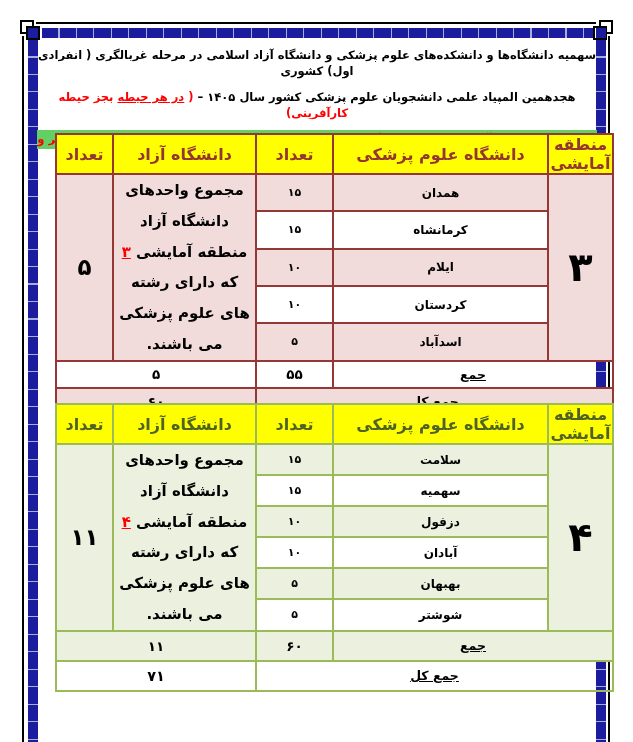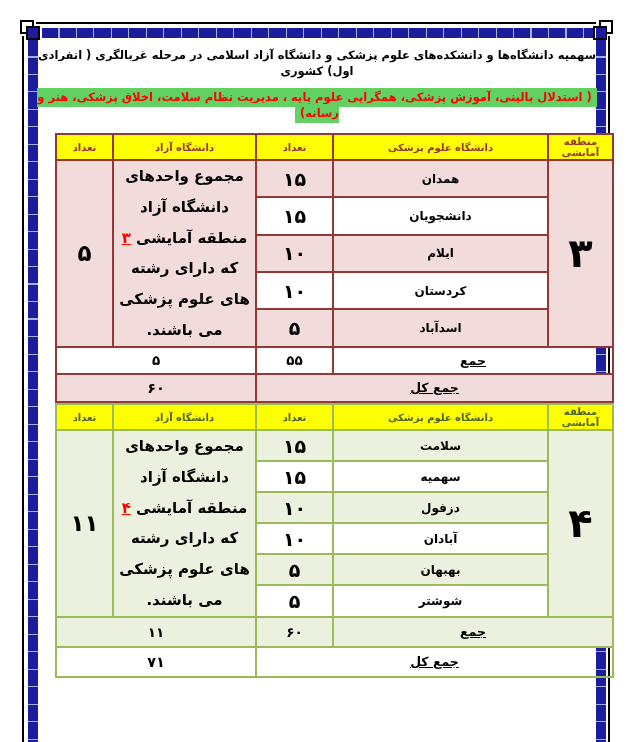--- a/index.html
+++ b/index.html
@@ -22,32 +22,32 @@
   .u{text-decoration:underline;}
   .hl{background:var(--highlight_green,#63d063);padding:2px 5px 3px;}
   
   .qtable{border-collapse:collapse;table-layout:fixed;position:absolute;left:55px;width:557px;direction:rtl;}
   .qtable th,.qtable td{border:2px solid;padding:0;text-align:center;vertical-align:middle;
                         font-weight:bold;color:#000;overflow:hidden;}
   .t1{top:133px;}
   .t2{top:403px;}
   .t1 th,.t1 td{border-color:var(--t1_border,#953735);}
   .t2 th,.t2 td{border-color:var(--t2_border,#9bbb59);}
-  .qtable th{background:var(--header_yellow,#ffff00);font-size:10px;height:24px;}
+  .qtable th{background:var(--header_yellow,#ffff00);font-size:16px;height:24px;}
   .t1 th{color:var(--t1_header_text,#943634);}
   .t2 th{color:var(--t2_header_text,#4f6228);}
   .t1 tr.dr{height:25px;}  .t2 tr.dr{height:28px;}
   .t1 tr.sum{height:27px;} .t2 tr.sum{height:30px;}
   .t1 tr.grand{height:28px;} .t2 tr.grand{height:30px;}
   .t1 tr.alt > td{background:var(--t1_fill,#f2dcdb);}
   .t2 tr.alt > td{background:var(--t2_fill,#ebf1de);}
   .t1 tr.grand > td{background:var(--t1_fill,#f2dcdb);}
   .t2 tr.sum > td{background:var(--t2_fill,#ebf1de);}
   .city{text-align:right;padding-right:68px;font-size:12px;}
-  .cnt{font-size:19px;}
+  .cnt{font-size:11px;}
   .region-cell{font-size:40px;}
   .azad-desc{font-size:15px;line-height:2.05;padding:0 12px;font-weight:bold;}
   .azad-cnt{font-size:23px;color:var(--count_blue,#0070c0);}
   .sumlbl{font-size:12.5px;text-decoration:underline;}
   .sumnum{color:var(--count_blue,#0070c0);font-size:13.5px;}
   .grandnum{color:var(--accent_red,#ff0000);font-size:14.5px;}
   .rednum{color:var(--accent_red,#ff0000);text-decoration:underline;}
 </style>
 </head>
 <body>
@@ -66,20 +66,21 @@
   <div class="cfill" style="left:28px;top:28px;"></div>
 </div>
 <div>
   <div class="csq" style="left:599px;top:20px;"></div>
   <div class="csq" style="left:593px;top:26px;"></div>
   <div class="cfill" style="left:596px;top:28px;"></div>
 </div>
 
 <div class="title">
   <p>سهمیه دانشگاه‌ها و دانشکده‌های علوم پزشکی  و دانشگاه آزاد  اسلامی در مرحله غربالگری ( انفرادی اول) کشوری</p>
+  <p><span>هجدهمین المپیاد علمی دانشجویان علوم پزشکی کشور سال ۱۴۰۵ – </span><span class="red">( </span><span class="red u">در هر حیطه</span><span class="red"> بجز حیطه کارآفرینی)</span></p>
   <p><span class="hl red">( استدلال بالینی، آموزش پزشکی، همگرایی علوم پایه ، مدیریت نظام سلامت، اخلاق پزشکی، هنر و رسانه)</span></p>
 </div>
 
 <table class="qtable t1">
   <colgroup>
       <col style="width:65px">
       <col style="width:215px">
       <col style="width:77px">
       <col style="width:143px">
       <col style="width:57px">
@@ -95,21 +96,21 @@
   </thead>
   <tbody>
     <tr class="dr alt">
       <td class="region-cell" rowspan="5">۳</td>
       <td class="city">همدان</td>
       <td class="cnt">۱۵</td>
       <td class="azad-desc" rowspan="5"><span>مجموع واحدهای دانشگاه آزاد منطقه آمایشی </span><span class="rednum">۳</span><span> که دارای رشته های علوم پزشکی می باشند.</span></td>
       <td class="azad-cnt" rowspan="5">۵</td>
     </tr>
     <tr class="dr">
-      <td class="city">دانشجویان</td>
+      <td class="city">کرمانشاه</td>
       <td class="cnt">۱۵</td>
     </tr>
     <tr class="dr alt">
       <td class="city">ایلام</td>
       <td class="cnt">۱۰</td>
     </tr>
     <tr class="dr">
       <td class="city">کردستان</td>
       <td class="cnt">۱۰</td>
     </tr>

